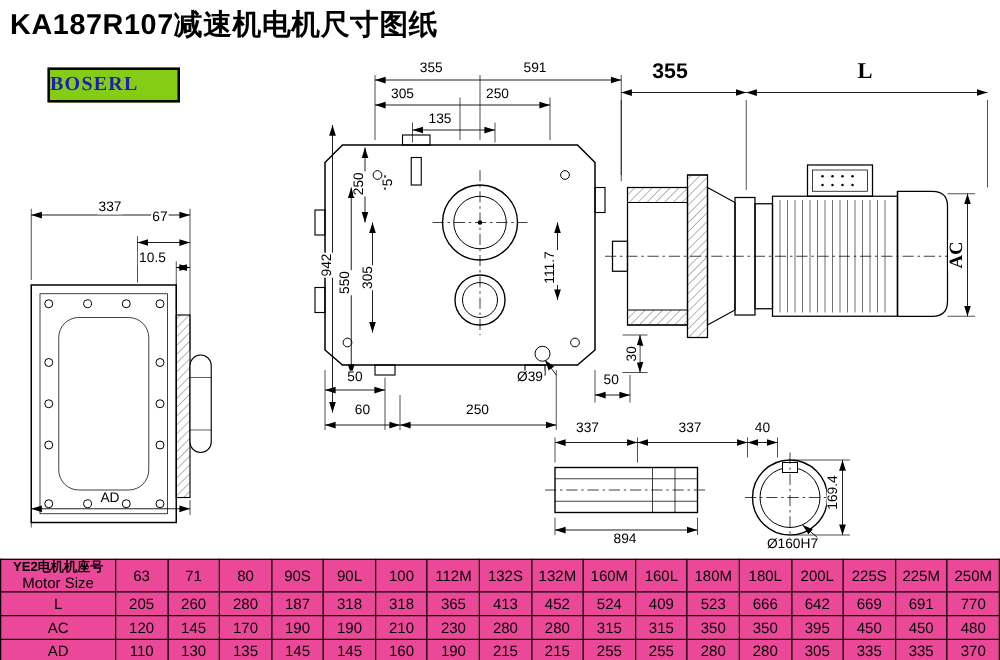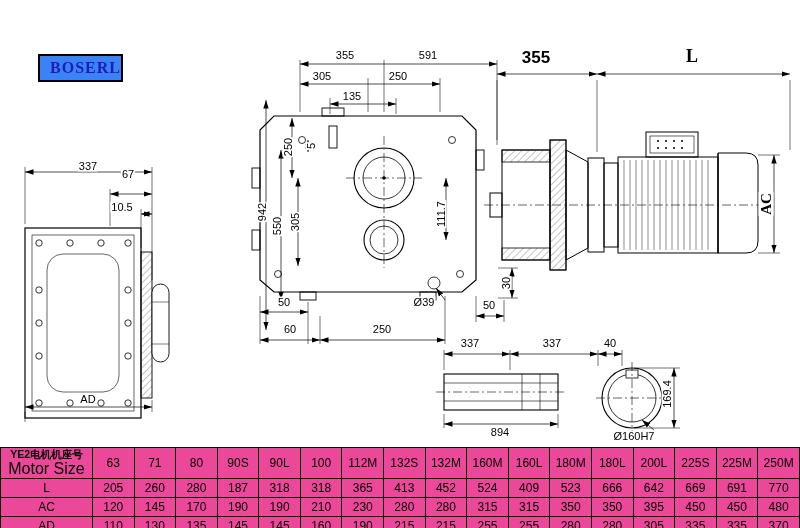--- a/index.html
+++ b/index.html
@@ -1,37 +1,37 @@
 <!DOCTYPE html>
 <html><head>
 <meta charset="utf-8">
 <style>
   * { margin:0; padding:0; box-sizing:border-box; }
   html,body { background:#fff; }
   body { font-family:"Liberation Sans", sans-serif; color:#000; }
   .canvas { position:relative; width:800px; height:528px; background:#fff; overflow:hidden; }
   .art { position:absolute; left:0; top:0; }
   .title { position:absolute; left:8px; top:4px; font-size:23px; font-weight:bold; letter-spacing:0.5px; }
-  .logo { position:absolute; left:38px; top:54px; width:85px; height:28px; border:2px solid #000;
-          display:flex; align-items:center; justify-content:flex-end; background:#3b82f6; }
+  .logo { position:absolute; left:38px; top:54px; width:106px; height:28px; border:2px solid #000;
+          display:flex; align-items:center; justify-content:flex-start; background:#84cc16; }
   .logo span { font-family:"Liberation Serif", serif; font-weight:bold; font-size:16px; letter-spacing:1px; }
   .dim { position:absolute; transform:translate(-50%,-50%); font-size:11px; line-height:1;
          background:#fff; padding:0 1px; white-space:nowrap; }
   .dim.rot { transform:translate(-50%,-50%) rotate(-90deg); }
   .dim.big { font-size:17px; font-weight:bold; }
   .dim.serif { font-family:"Liberation Serif", serif; font-size:18px; font-weight:bold; }
   .dim.serif.rot { font-size:15px; }
   .dim-table { position:absolute; left:0; top:447px; width:800px; border-collapse:collapse;
                table-layout:fixed; background:#ec4899; }
   .dim-table th, .dim-table td { border:1px solid #000; text-align:center; vertical-align:middle;
                font-size:12px; height:19px; padding:0; overflow:hidden; }
   .dim-table thead th { height:23px; font-weight:normal; font-size:12px; }
   .dim-table th.sizehead { font-weight:normal; }
   .dim-table th.sizehead .cn { font-size:10.5px; font-weight:bold; line-height:1.15; }
-  .dim-table th.sizehead .en { font-size:16px; font-weight:normal; line-height:1.1; }
+  .dim-table th.sizehead .en { font-size:12px; font-weight:normal; line-height:1.1; }
   .dim-table td.rowlabel { font-weight:normal; }
 </style>
 </head>
 <body>
 
 <div class="canvas">
 
   <svg class="art" width="800" height="528" viewBox="0 0 800 528">
     <defs>
       <marker id="ar" markerWidth="9" markerHeight="7" refX="8.5" refY="3.5" orient="auto-start-reverse" markerUnits="userSpaceOnUse">
@@ -221,20 +221,21 @@
       </g>
       <g stroke-width="0.55">
         <line x1="634" y1="368" x2="680" y2="368"></line>
         <line x1="634" y1="428" x2="680" y2="428"></line>
       </g>
       <line x1="674" y1="368" x2="674" y2="428" stroke-width="0.7" marker-start="url(#ar)" marker-end="url(#ar)"></line>
       <line x1="654" y1="430" x2="642" y2="420" stroke-width="0.7" marker-end="url(#ar)"></line>
     </g>
   </svg>
 
+  <div class="title">KA187R107减速机电机尺寸图纸</div>
   <div class="logo">
     <span style="color: rgb(29, 29, 181);">BOSERL</span>
   </div>
 
   <span class="dim" style="left:88px;top:166px">337</span>
   <span class="dim" style="left:128px;top:174px">67</span>
   <span class="dim" style="left:122px;top:207px">10.5</span>
   <span class="dim" style="left:88px;top:399px">AD</span>
 
   <span class="dim" style="left:345px;top:55px">355</span>

